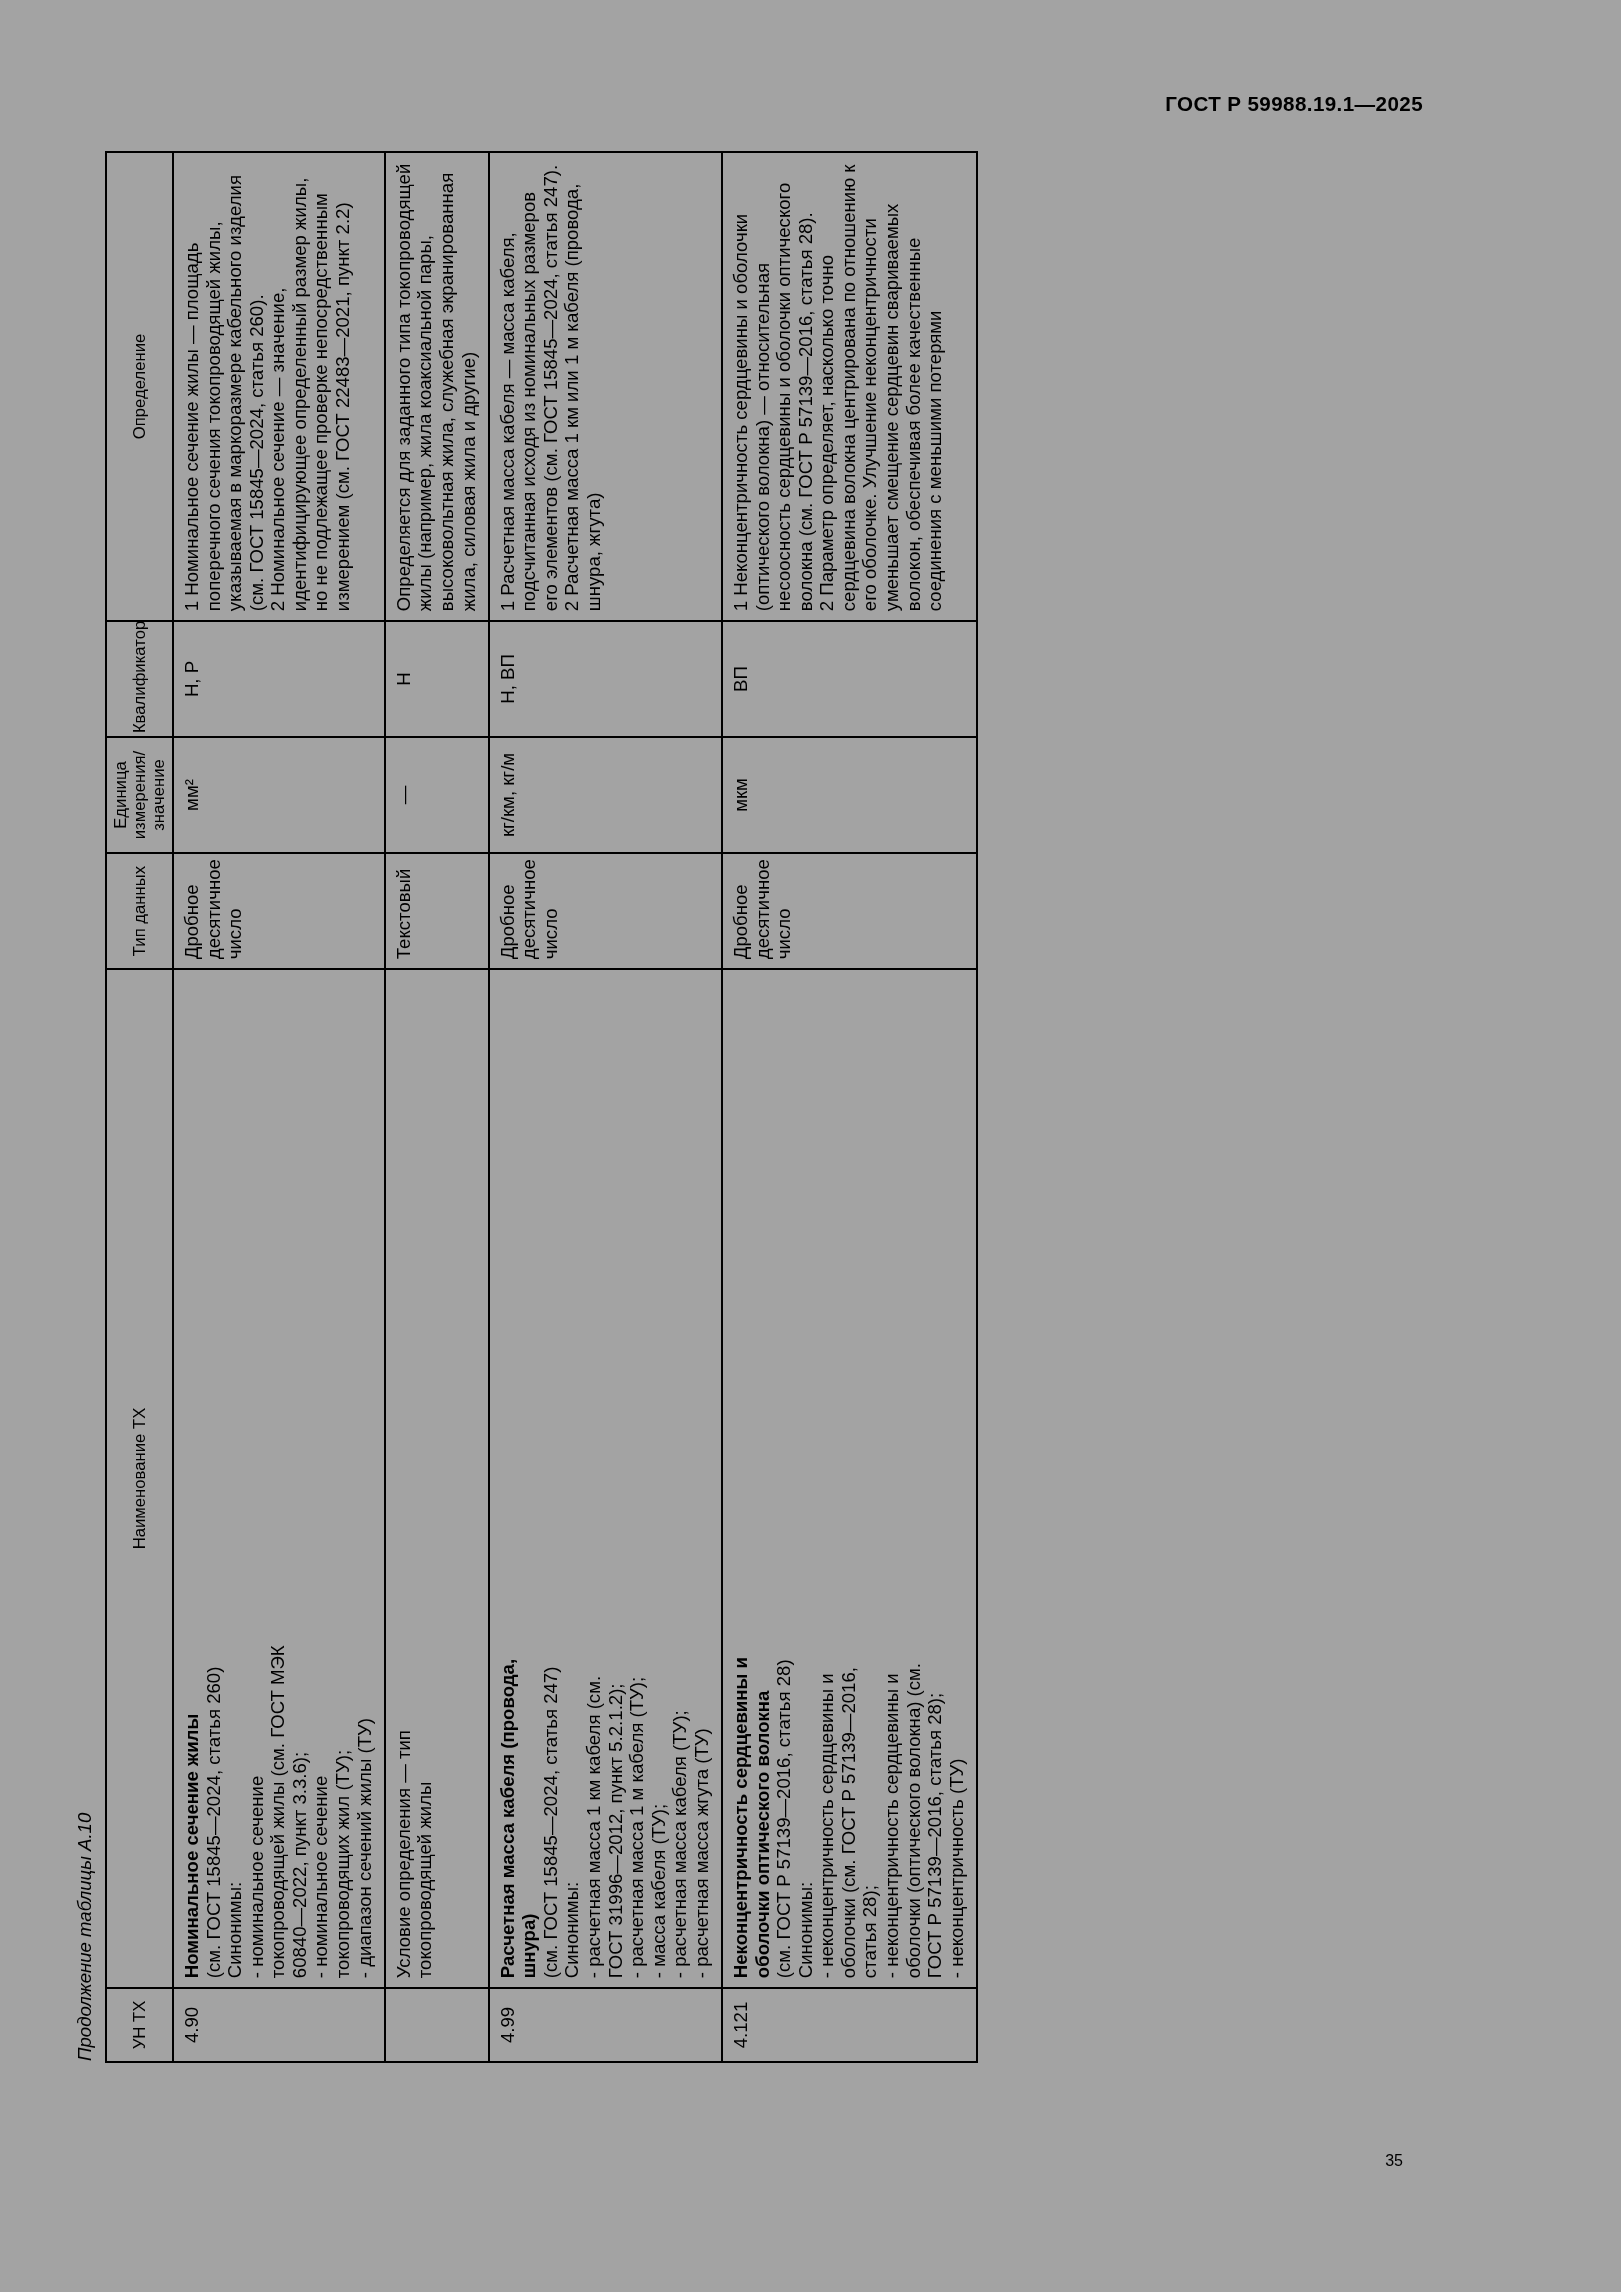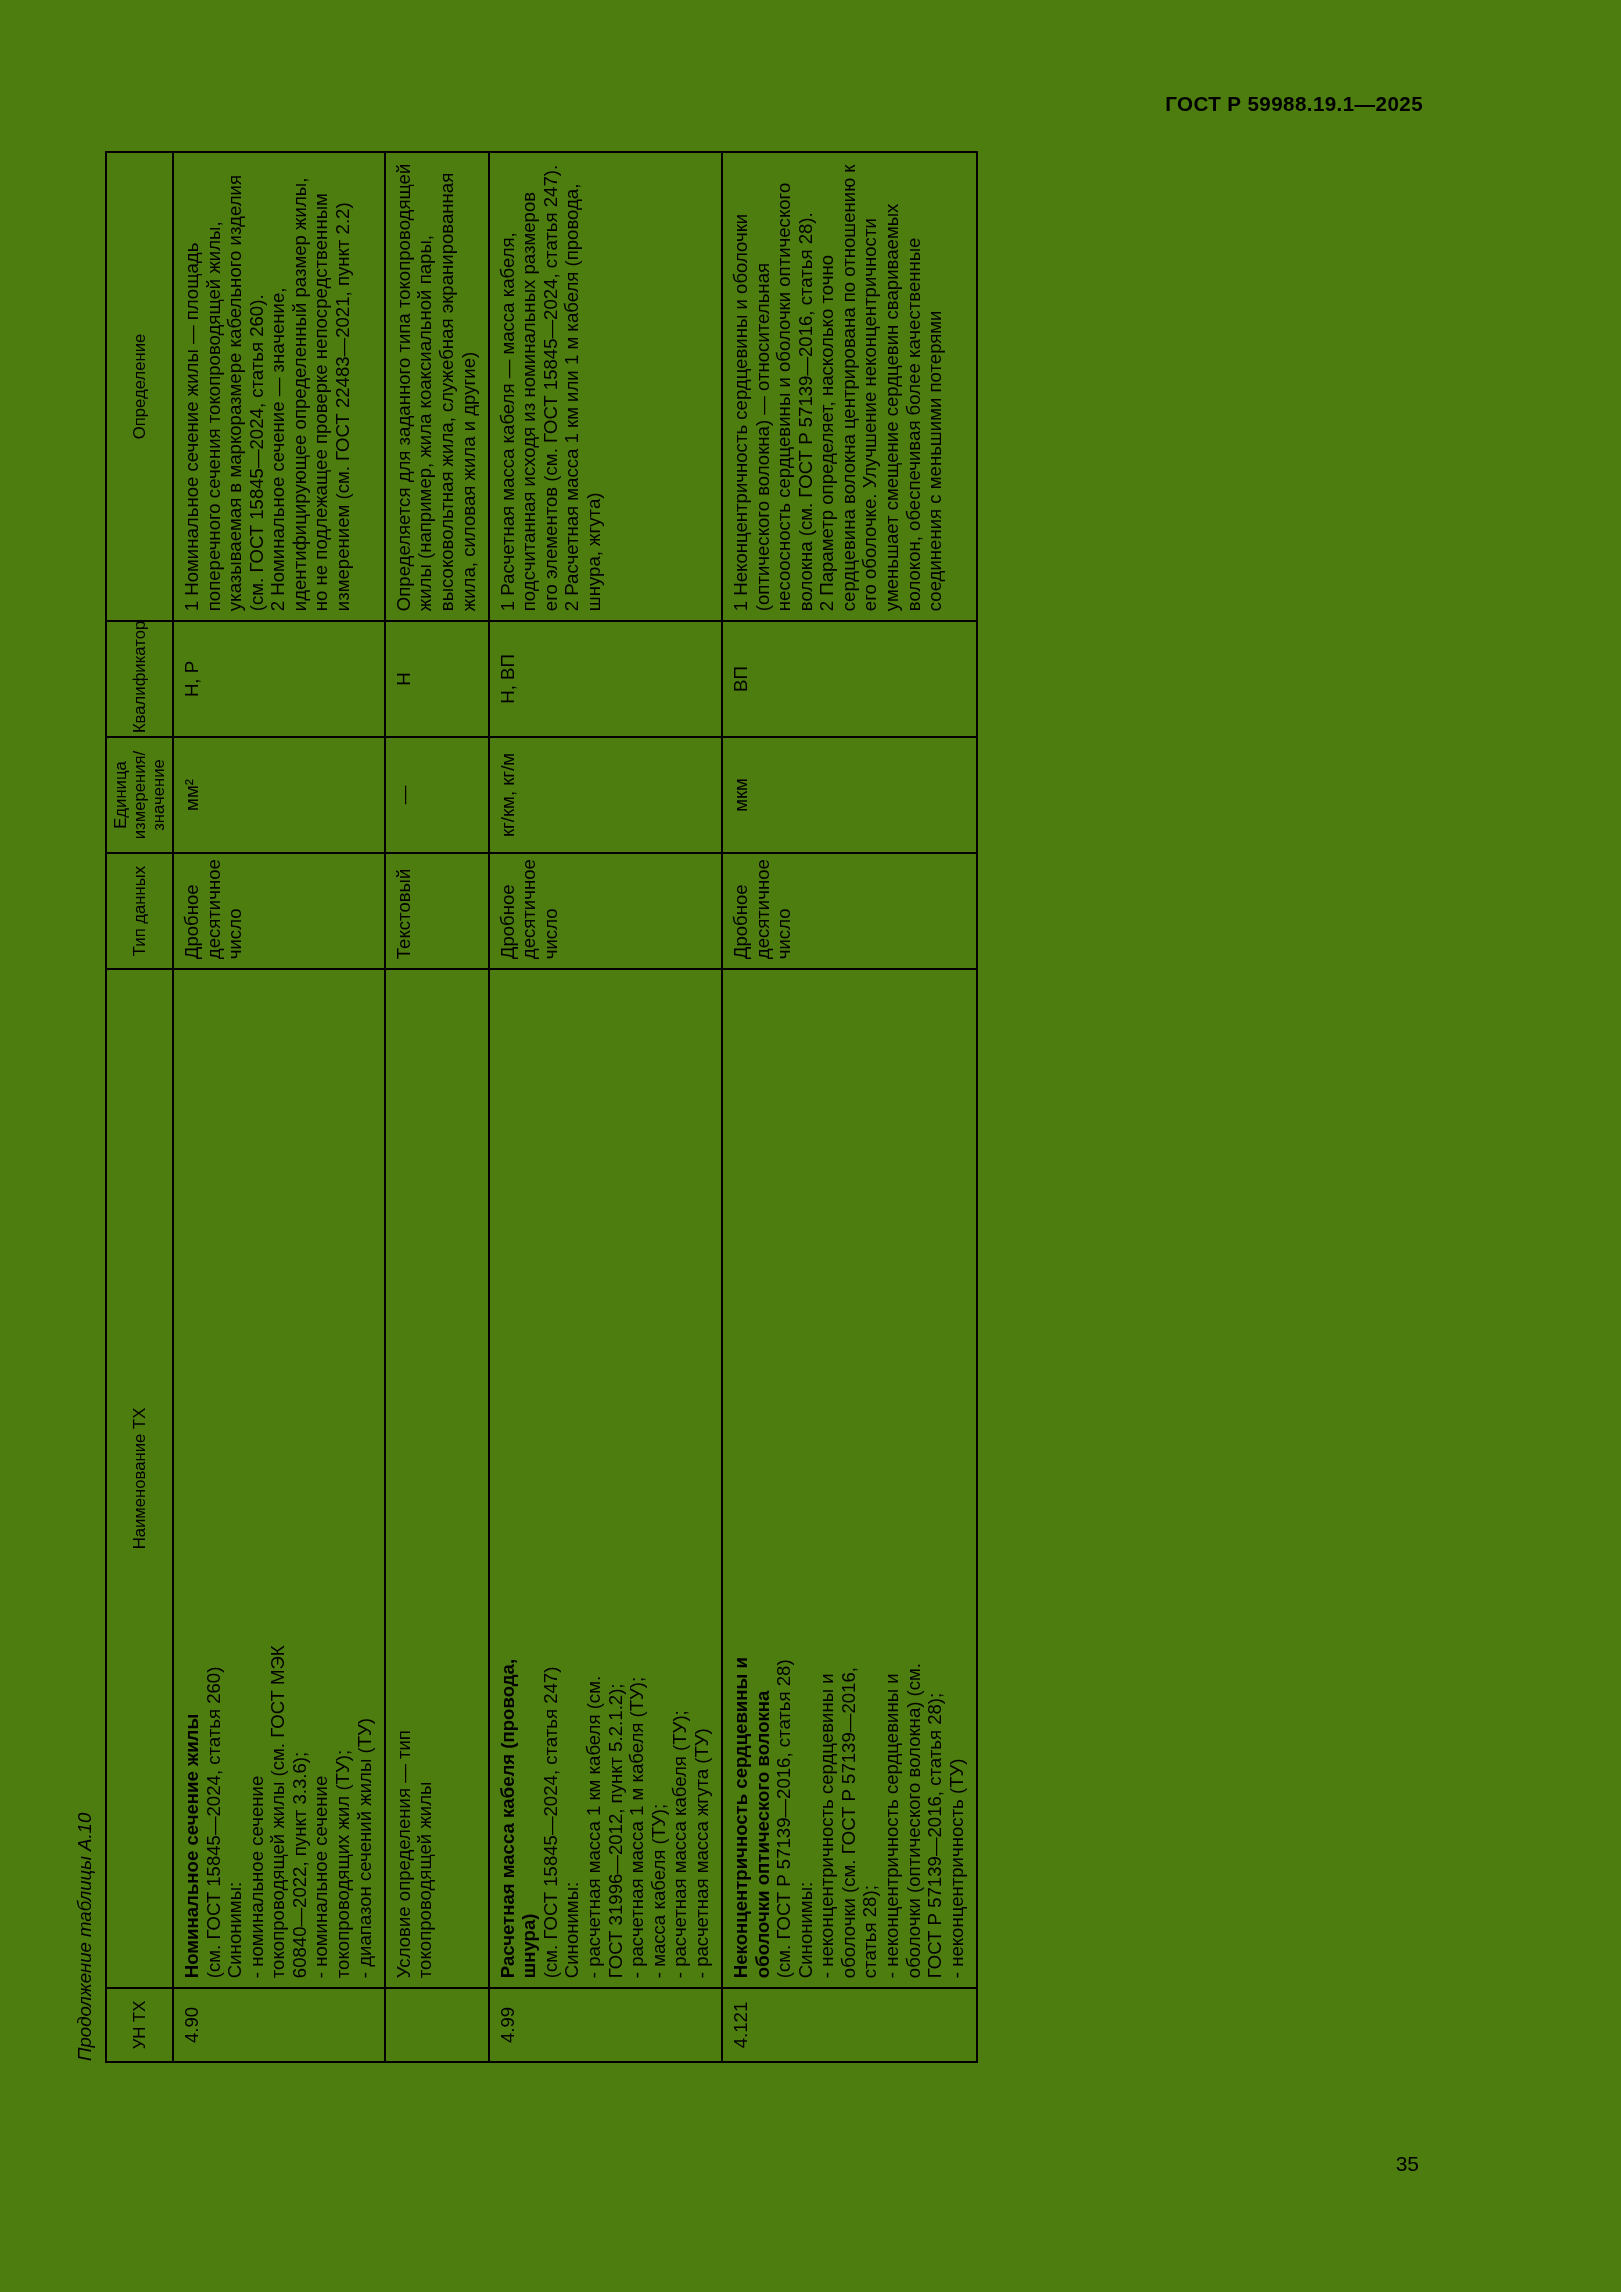--- a/index.html
+++ b/index.html
@@ -3,39 +3,39 @@
 <meta charset="utf-8">
 <style>
   * { margin: 0; padding: 0; box-sizing: border-box; }
   html, body { background: #d9d9d9; }
   body { font-family: "Liberation Sans", sans-serif; color: #000; }
 
   .page {
     position: relative;
     width: 1621px;
     height: 2293px;
-    background: #4d7c0f;
+    background: #a3a3a3;
     margin: 0 auto;
     overflow: hidden;
   }
 
   .running-header {
     position: absolute;
     top: 92px;
     right: 198px;
     font-size: 20.6px;
     font-weight: bold;
     letter-spacing: 0.4px;
   }
 
   .page-number {
     position: absolute;
     top: 2152px;
-    right: 202px;
-    font-size: 21px;
+    right: 218px;
+    font-size: 16px;
   }
 
   
   .rotated-block {
     position: absolute;
     left: 74px;
     top: 2063px;
     width: 1908px;
     height: 1397px;
     transform: rotate(-90deg);

